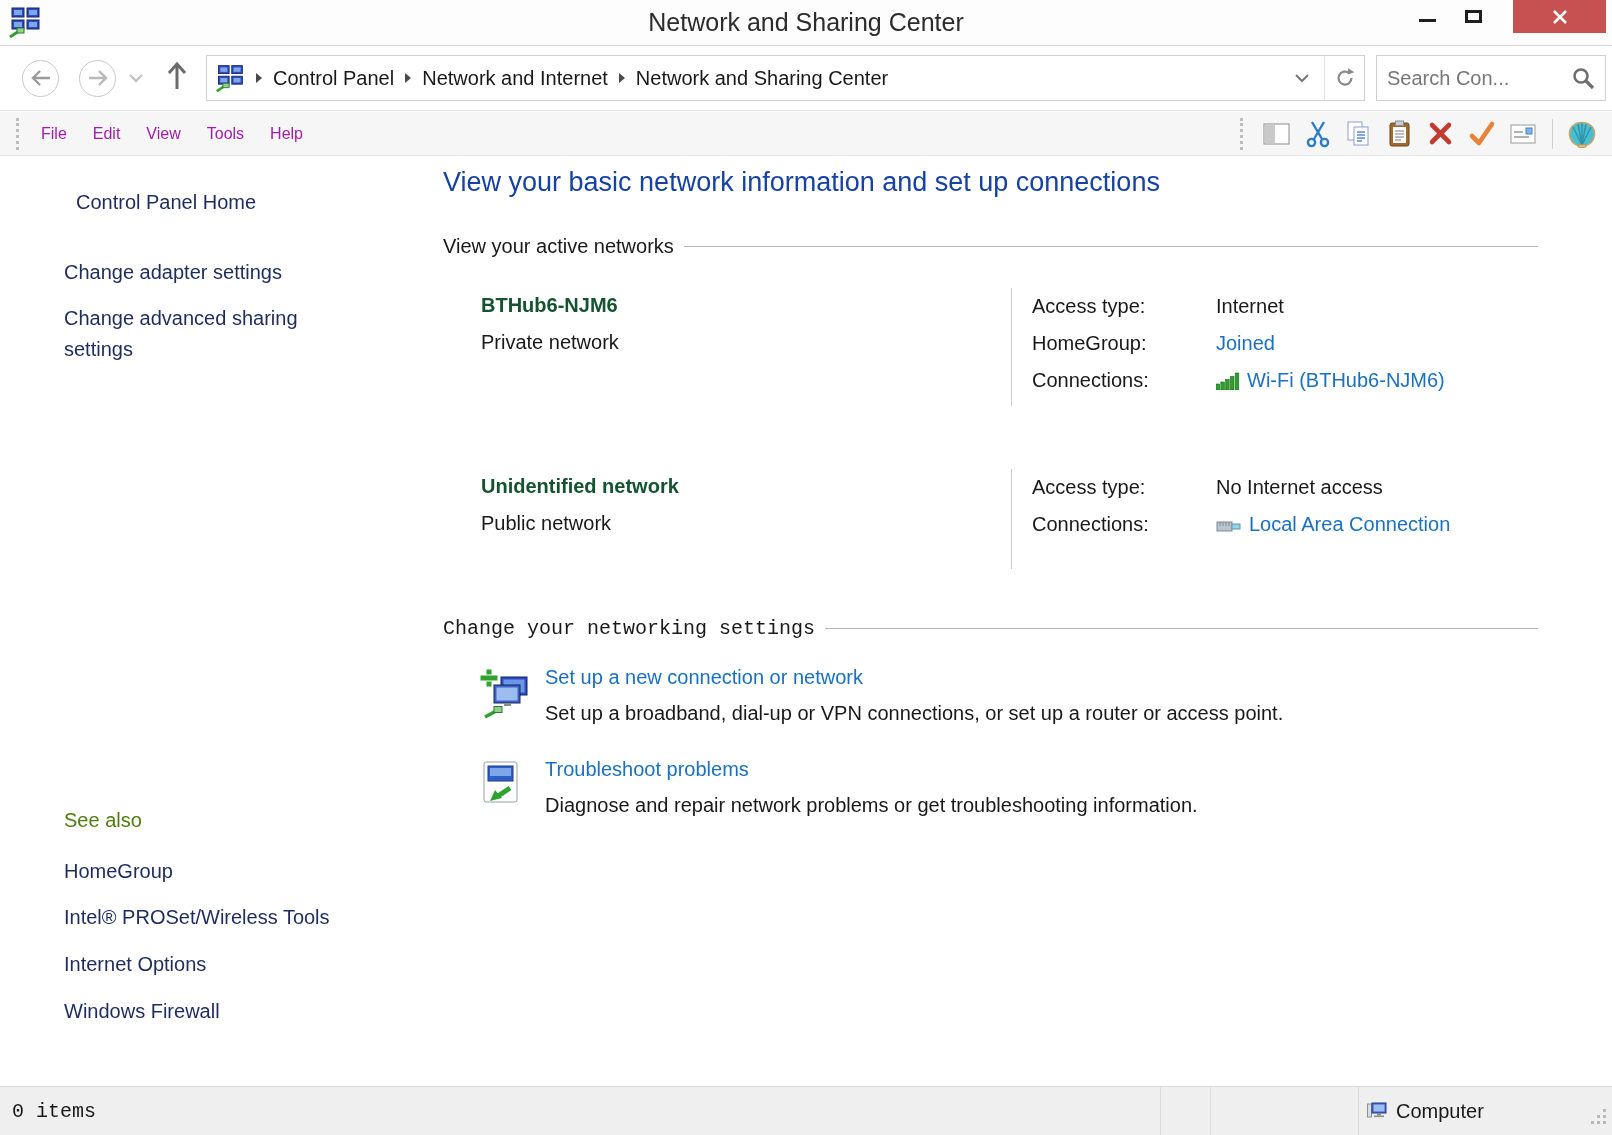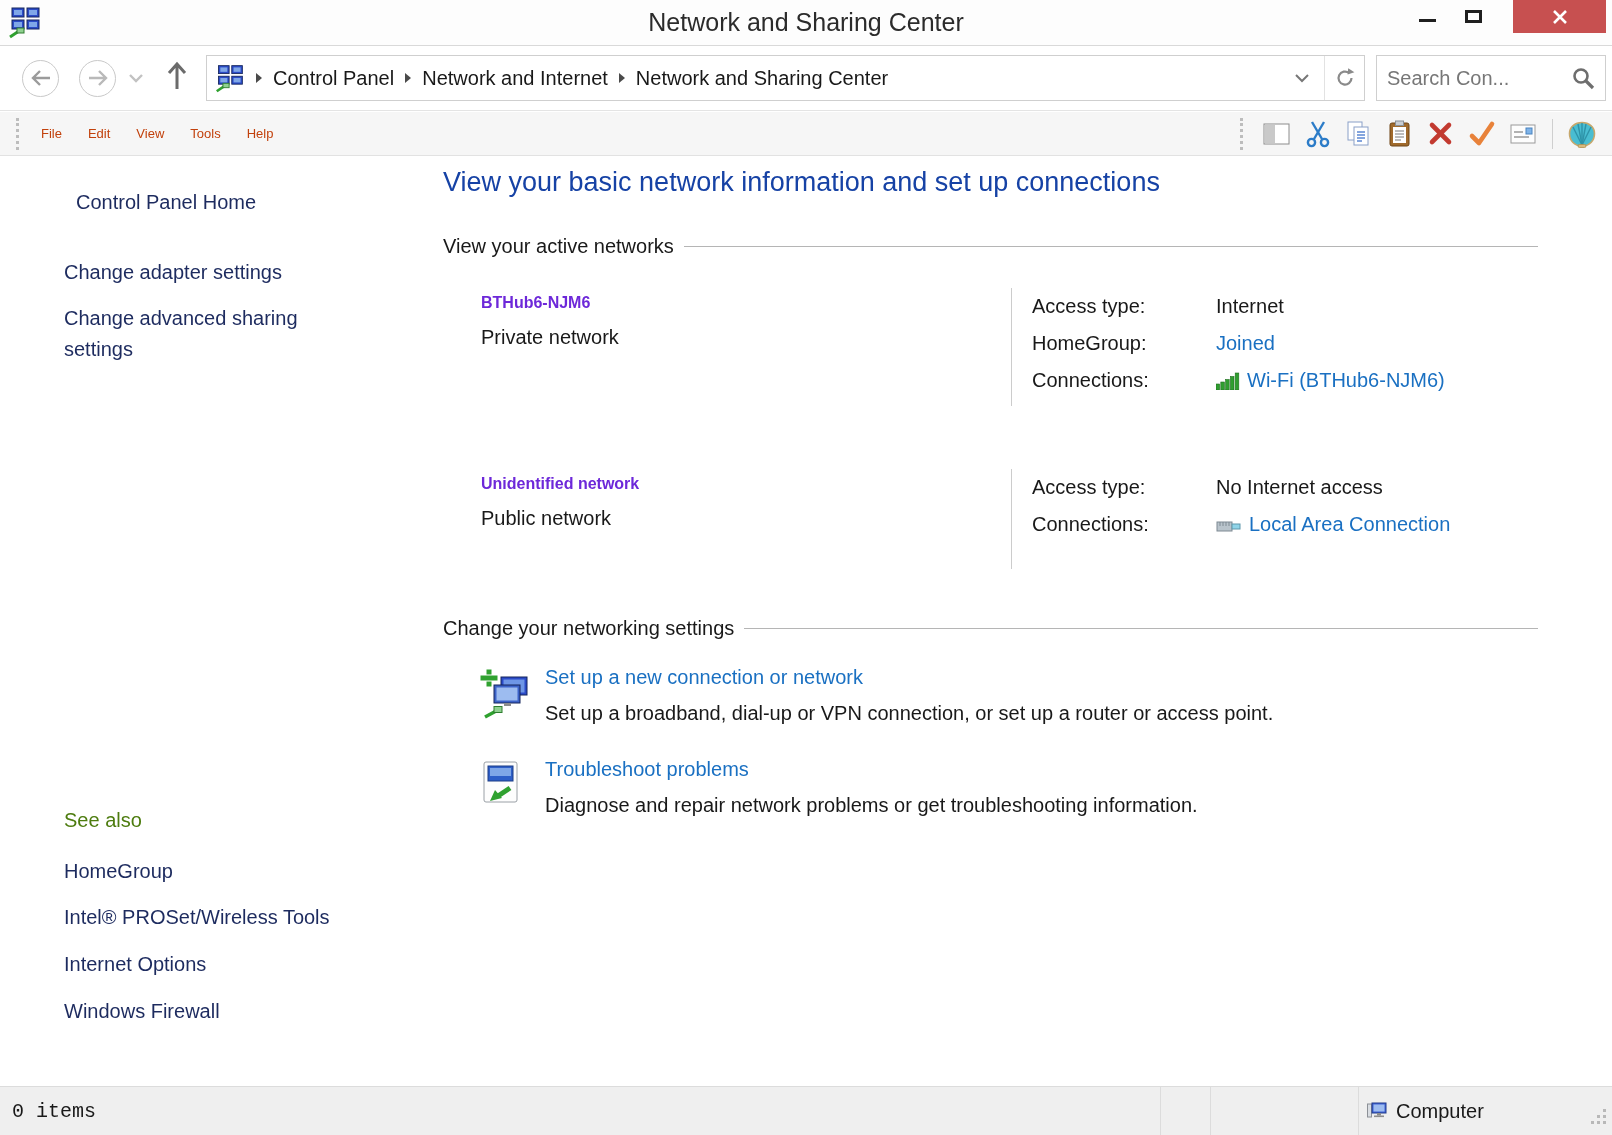--- a/index.html
+++ b/index.html
@@ -29,43 +29,43 @@
   .addr-right { margin-left:auto; display:flex; align-items:center; height:100%; }
   .addr-chevron { padding:0 14px; display:flex; align-items:center; }
   .refresh-btn { width:40px; height:100%; border-left:1px solid #e2e2e2; display:flex; align-items:center; justify-content:center; }
   .searchbox { width:230px; height:46px; margin-left:11px; border:1px solid #cfcfcf; display:flex; align-items:center; padding:0 10px; flex:none; }
   .searchbox input { border:none; outline:none; flex:1; font-size:20px; color:#555; font-family:"Liberation Sans",sans-serif; min-width:0; }
   .searchbox input::placeholder { color:#777; }
 
   
   .menurow { position:absolute; top:112px; left:0; right:0; height:44px; background:#f6f6f6; border-bottom:1px solid #e2e2e2; display:flex; align-items:center; padding:0 14px 0 16px; }
   .grip-v { width:4px; height:32px; border-left:3px dotted #bdbdbd; margin-right:8px; flex:none; }
-  .menu-item { font-size:13px; color:#c2410c; padding:6px 13px; }
+  .menu-item { font-size:16px; color:#a21caf; padding:6px 13px; }
   .toolbar { margin-left:auto; display:flex; align-items:center; gap:9px; }
   .tool-btn { width:32px; height:32px; display:flex; align-items:center; justify-content:center; }
   .tool-divider { width:1px; height:30px; background:#cfcfcf; margin:0 4px; }
 
   
   .content { position:absolute; top:157px; left:0; right:0; bottom:49px; background:#fff; }
   .sidebar { position:absolute; left:0; top:0; bottom:0; width:436px; }
   .side-link { position:absolute; left:64px; font-size:20px; color:#1d2b5f; cursor:pointer; line-height:31px; }
   .see-also-label { position:absolute; left:64px; font-size:20px; color:#4d7c0f; }
 
   .main { position:absolute; left:443px; top:0; width:1095px; }
   .main h1 { font-size:27px; font-weight:400; color:#1642a5; margin-top:10px; }
   .section-head { display:flex; align-items:center; font-size:20px; color:#191919; }
   .section-head .rule { flex:1; border-top:1px solid #b5b5b5; margin-left:10px; }
   .sh-1 { margin-top:37px; }
-  .sh-2 { margin-top:48px; }
+  .sh-2 { margin-top:48px;font-family:Liberation Mono, monospace; }
 
   .net-block { display:flex; }
   .net-1 { margin-top:30px; }
   .net-2 { margin-top:43px; }
   .net-left { width:568px; padding:6px 0 0 38px; }
-  .net-name { font-size:16px; font-weight:700; color:#6d28d9; }
+  .net-name { font-size:20px; font-weight:700; color:#14532d; }
   .net-profile { font-size:20px; color:#191919; margin-top:14px; }
   .net-vline { width:1px; background:#cccccc; }
   .net-right { padding-left:20px; }
   .net-row { display:flex; align-items:center; height:37px; font-size:20px; }
   .net-label { width:184px; color:#191919; }
   .net-value { color:#191919; display:flex; align-items:center; gap:7px; }
   a.link, .link { color:#1a70c2; text-decoration:none; cursor:pointer; }
   .n1 { min-height:118px; }
   .n2 { min-height:120px; padding-top:20px; }
 
@@ -389,21 +389,21 @@
             <rect x="17.5" y="19.5" width="21" height="13" fill="#9dbcf0"></rect>
             <rect x="25" y="35" width="7" height="3" fill="#8c8c8c"></rect>
             <rect x="7" y="1" width="6" height="18" fill="#2fa12f" stroke="#ffffff"></rect>
             <rect x="1" y="7" width="18" height="6" fill="#2fa12f" stroke="#ffffff"></rect>
             <path d="M6 49 L19 42" stroke="#2fa12f" stroke-width="3.4"></path>
             <rect x="15" y="38.5" width="8" height="6" fill="#8fd18f" stroke="#2e7d2e"></rect>
           </svg>
         </div>
         <div class="si-text">
           <a class="link">Set up a new connection or network</a>
-          <div class="si-desc">Set up a broadband, dial-up or VPN connection, or set up a router or access point.</div>
+          <div class="si-desc">Set up a broadband, dial-up or VPN connections, or set up a router or access point.</div>
         </div>
       </div>
 
       <div class="setting-item si-2">
         <div class="si-icon">
           <svg width="42" height="46" viewBox="0 0 42 46">
             <rect x="5" y="2" width="33" height="40" rx="2" fill="#fdfdfd" stroke="#9aa0a6"></rect>
             <rect x="9" y="6" width="25" height="15" fill="#2e5fc8" stroke="#1b3c86"></rect>
             <rect x="11" y="8" width="21" height="8" fill="#7fa7e8"></rect>
             <path d="M31 28 L19 36" stroke="#2fa12f" stroke-width="5"></path>

